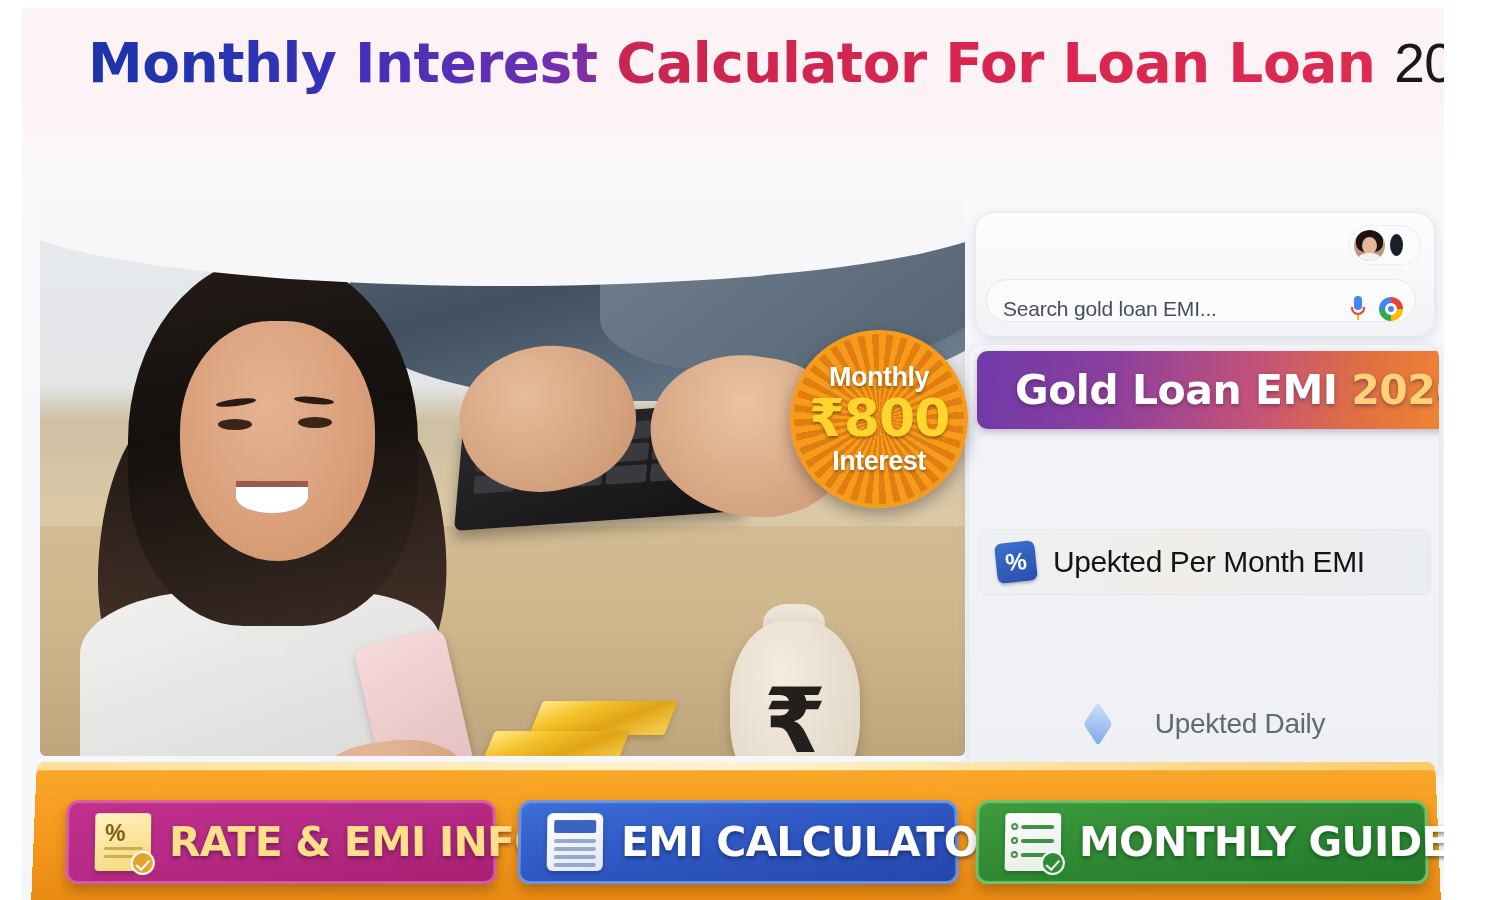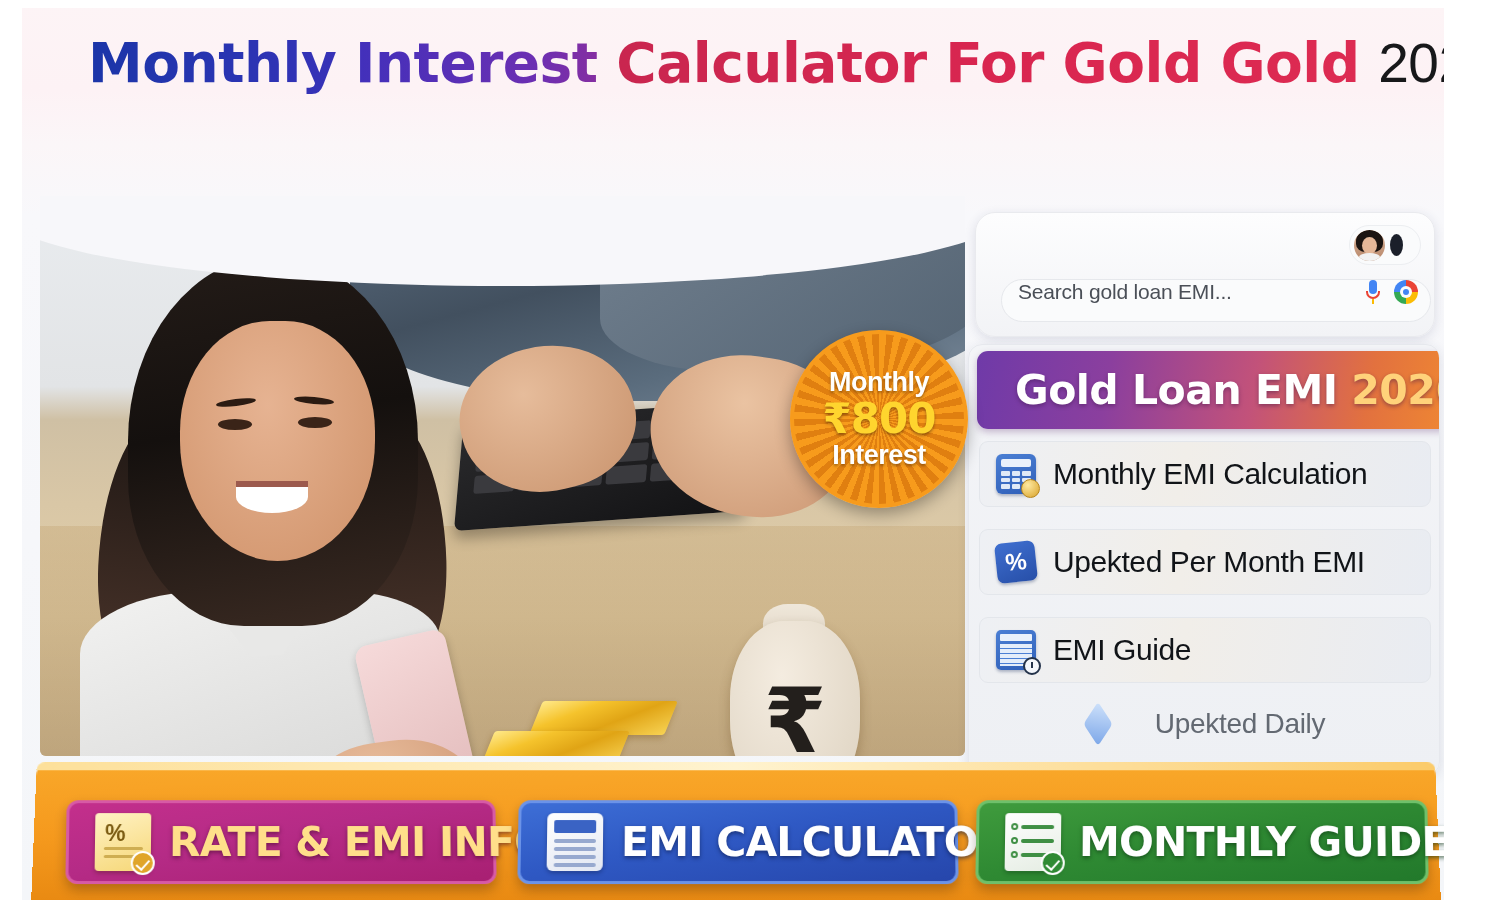--- a/index.html
+++ b/index.html
@@ -108,21 +108,21 @@
   .badge{position:absolute;left:790px;top:330px;width:178px;height:178px;z-index:20;
     border-radius:50%;
     background:radial-gradient(circle at 40% 32%,#f04a2a,#dc2f1a 72%,#c92410 100%);
     border:9px solid #f79b1c;box-sizing:border-box;
     box-shadow:0 6px 16px rgba(0,0,0,.32);
     display:flex;flex-direction:column;align-items:center;justify-content:center;
     text-shadow:0 2px 3px rgba(0,0,0,.35);}
   .badge-serr{position:absolute;inset:-5px;border-radius:50%;z-index:-1;
     background:repeating-conic-gradient(#f79b1c 0deg 5deg,#e07f10 5deg 10deg);}
   .badge .b1{color:#ffffff;font-size:27px;font-weight:bold;line-height:1.06;letter-spacing:-0.5px;}
-  .badge .b2{color:#ffd52e;font-size:42px;font-weight:bold;line-height:1.06;letter-spacing:-1px;
+  .badge .b2{color:#ffd52e;font-size:52px;font-weight:bold;line-height:1.06;letter-spacing:-1px;
     font-family:"DejaVu Sans", sans-serif;}
   .badge .b3{color:#ffffff;font-size:27px;font-weight:bold;line-height:1.06;letter-spacing:-0.5px;}
 
   
   .gcard{position:absolute;left:975px;top:212px;width:460px;height:125px;
     background:linear-gradient(180deg,#fdfdfe,#f2f3f6);
     border-radius:20px;box-shadow:0 3px 11px rgba(40,50,90,.13);
     border:1px solid #e9eaee;box-sizing:border-box;}
   .glogo{position:absolute;left:18px;top:14px;font-size:39px;font-weight:bold;
     font-family:"DejaVu Sans", sans-serif;letter-spacing:-1.5px;line-height:44px;}
@@ -130,23 +130,23 @@
   .g-b{color:#4285F4;} .g-r{color:#EA4335;} .g-y{color:#FBBC05;} .g-g{color:#34A853;}
   .gavatar-wrap{position:absolute;right:13px;top:12px;width:72px;height:40px;
     background:#fafbfc;border-radius:20px;border:1px solid #eceef1;box-sizing:border-box;
     display:flex;align-items:center;gap:5px;padding-left:4px;}
   .gavatar{width:31px;height:31px;border-radius:50%;overflow:hidden;position:relative;
     background:linear-gradient(180deg,#d9b49a,#b8876a);flex:0 0 auto;}
   .gav-hair{position:absolute;left:2px;top:0;width:27px;height:22px;background:#1b1411;border-radius:50% 50% 36% 36%;}
   .gav-face{position:absolute;left:8px;top:7px;width:15px;height:17px;background:#e4b798;border-radius:50%;}
   .gav-body{position:absolute;left:5px;bottom:0;width:21px;height:8px;background:#f2f2f2;border-radius:50% 50% 0 0;}
   .gdot{width:13px;height:22px;background:#1b1f2a;border-radius:50%;}
-  .gsearch{position:absolute;left:25px;top:66px;width:430px;height:43px;
+  .gsearch{position:absolute;left:10px;top:66px;width:430px;height:43px;
     background:#fafbfc;border:1px solid #e6e8ec;border-radius:22px;box-sizing:border-box;
-    display:flex;align-items:flex-start;padding:0 12px 0 16px;}
+    display:flex;align-items:flex-end;padding:0 12px 0 16px;}
   .gsearch-text{flex:1;color:#4a4f57;font-size:21px;letter-spacing:-0.2px;}
   .mic{width:16px;height:25px;position:relative;margin-right:13px;flex:0 0 auto;}
   .mic-b{position:absolute;left:4px;top:0;width:8px;height:14px;background:#4285F4;border-radius:4px;}
   .mic-a{position:absolute;left:1px;top:11px;width:14px;height:8px;border:2px solid #EA4335;
     border-top:none;border-radius:0 0 8px 8px;box-sizing:border-box;}
   .mic-s{position:absolute;left:7px;top:19px;width:2px;height:5px;background:#FBBC05;}
   .lens{width:24px;height:24px;border-radius:50%;flex:0 0 auto;position:relative;
     background:conic-gradient(#EA4335 0deg 90deg,#FBBC05 90deg 180deg,#34A853 180deg 270deg,#4285F4 270deg 360deg);}
   .lens:after{content:'';position:absolute;inset:6px;background:#fafbfc;border-radius:50%;}
   .lens:before{content:'';position:absolute;left:9px;top:9px;width:6px;height:6px;background:#4285F4;border-radius:50%;z-index:2;}
@@ -238,21 +238,21 @@
     background:#2f8a33;border:2px solid #ffffff;box-sizing:border-box;}
   .bico-check.gold{background:#e0a52a;}
   .bico-check:after{content:'';position:absolute;left:6px;top:4px;width:6px;height:11px;
     border:2px solid #fff;border-top:none;border-left:none;transform:rotate(42deg);}
 </style>
 </head>
 <body>
 
 <div class="canvas">
 
-  <div class="title"><span class="t-mon">Monthly </span><span class="t-int">Interest </span><span class="t-cal">Calculator For Gold Gold </span><span class="t-year">2026:</span></div>
+  <div class="title"><span class="t-mon">Monthly </span><span class="t-int">Interest </span><span class="t-cal">Calculator For Loan Loan </span><span class="t-year">2026:</span></div>
 
   <div class="photo">
     <div class="ph-wallbg"></div>
     <div class="ph-shirt"></div>
     <div class="ph-shirt2"></div>
     <div class="ph-deskshadow"></div>
 
     <div class="ph-calc">
       <div class="ph-calc-keys">
         <i class="ph-key"></i>
@@ -333,52 +333,26 @@
       </div>
       <div class="lens"></div>
     </div>
   </div>
 
   <div class="panel">
     <div class="pbanner">
       <div class="pbanner-txt"><span>Gold Loan EMI </span><span class="pbanner-yr">2026</span></div>
     </div>
 
-    <div class="prow r1">
-      <div class="ico ico-calc">
-        <div class="scr"></div>
-        <div class="grid">
-            <i></i>
-            <i></i>
-            <i></i>
-            <i></i>
-            <i></i>
-            <i></i>
-            <i></i>
-            <i></i>
-            <i></i>
-          </div>
-        <div class="ico-coin"></div>
-      </div>
-      <div class="prow-label">Monthly EMI Calculation</div>
-    </div>
 
     <div class="prow r2">
       <div class="ico ico-pct">%</div>
       <div class="prow-label">Upekted Per Month EMI</div>
     </div>
 
-    <div class="prow r3">
-      <div class="ico ico-sheet">
-        <div class="hd"></div>
-          <div class="bd"></div>
-          <div class="ico-clock"></div>
-      </div>
-      <div class="prow-label">EMI Guide</div>
-    </div>
 
     <div class="pfooter">
       <div class="spark"></div>
       <div class="pfooter-txt">Upekted Daily</div>
     </div>
   </div>
 
   <div class="obar">
       <div class="obar-hl"></div>
     </div>

